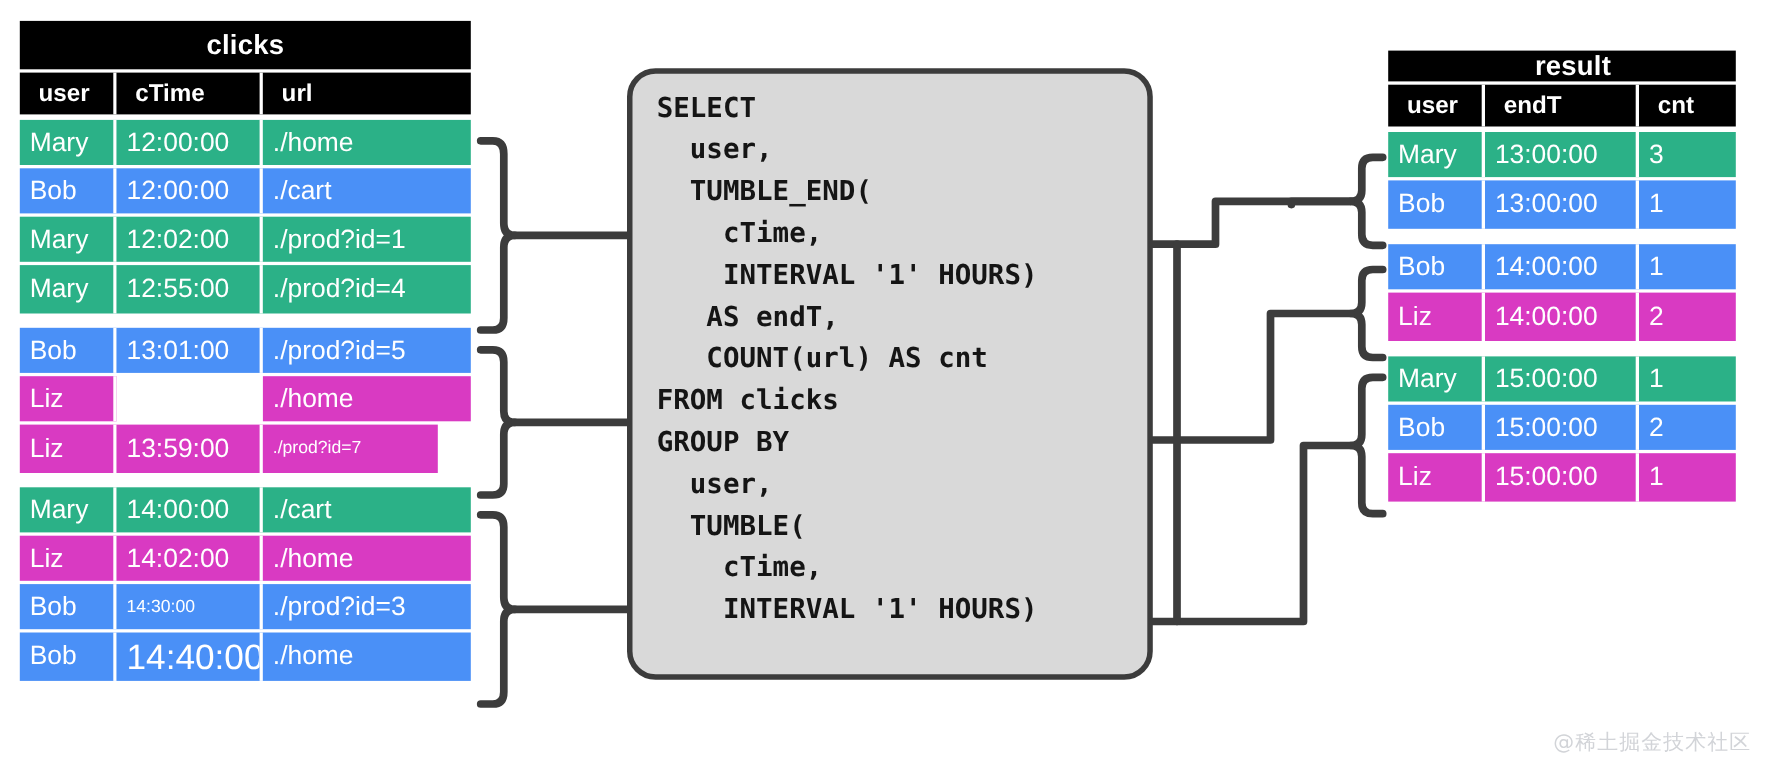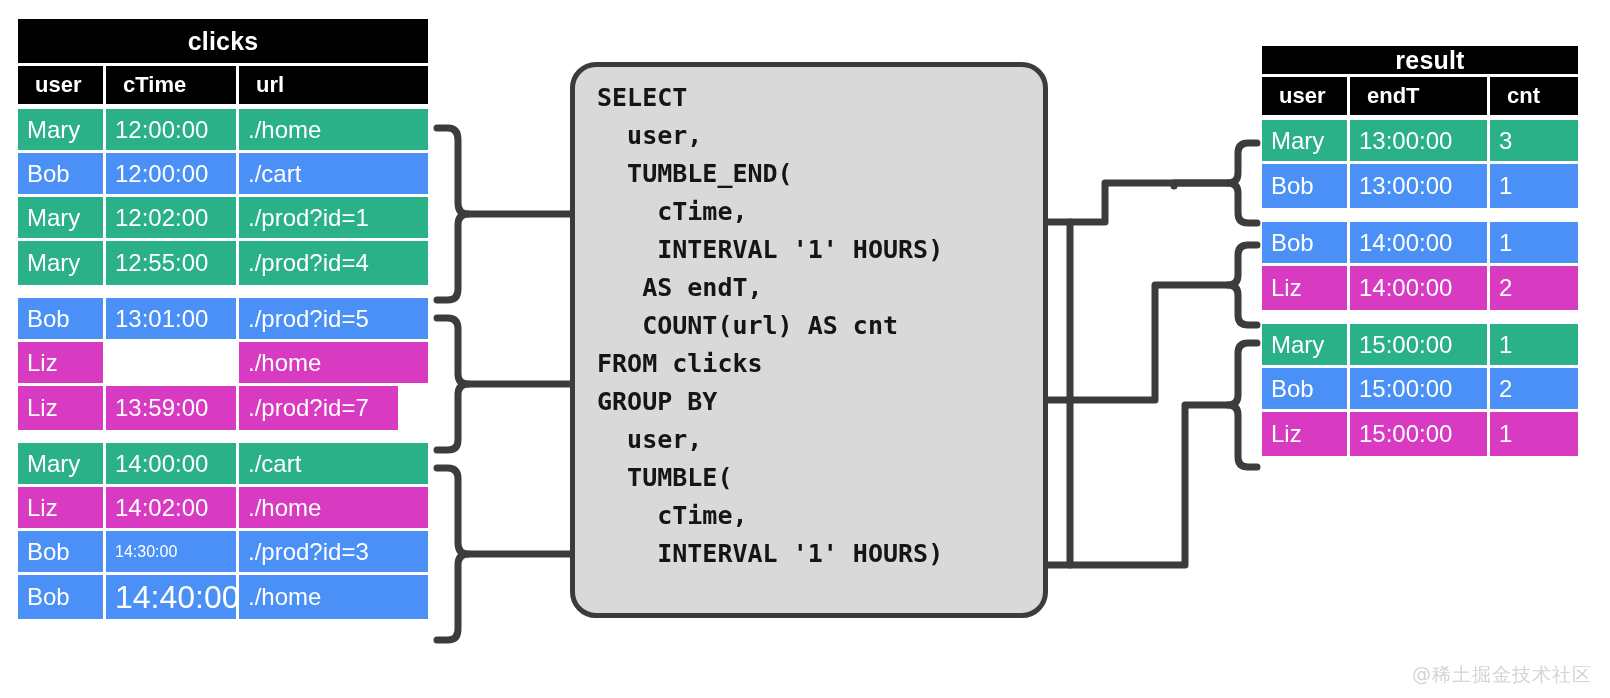--- a/index.html
+++ b/index.html
@@ -161,21 +161,21 @@
         <div class="dcell c-blue" style="width:189px;font-size:24px;">./prod?id=5</div>
       </div>
       <div class="drow" style="height:44px;">
         <div class="dcell c-pink" style="width:88px;font-size:24px;">Liz</div>
         <div class="dcell c-pink" style="width:133px;font-size:24px;margin-top:42px;">13:30:00</div>
         <div class="dcell c-pink" style="width:189px;font-size:24px;">./home</div>
       </div>
       <div class="drow" style="height:44px;">
         <div class="dcell c-pink" style="width:88px;font-size:24px;">Liz</div>
         <div class="dcell c-pink" style="width:133px;font-size:24px;">13:59:00</div>
-        <div class="dcell c-pink" style="width:159px;font-size:24px;">./prod?id=7</div>
+        <div class="dcell c-pink" style="width:159px;font-size:16px;">./prod?id=7</div>
       </div>
     </div>
 
     <div class="grp" style="margin-top:13px;">
       <div class="drow" style="height:44px;">
         <div class="dcell c-green" style="width:88px;font-size:24px;">Mary</div>
         <div class="dcell c-green" style="width:133px;font-size:24px;">14:00:00</div>
         <div class="dcell c-green" style="width:189px;font-size:24px;">./cart</div>
       </div>
       <div class="drow" style="height:44px;">

